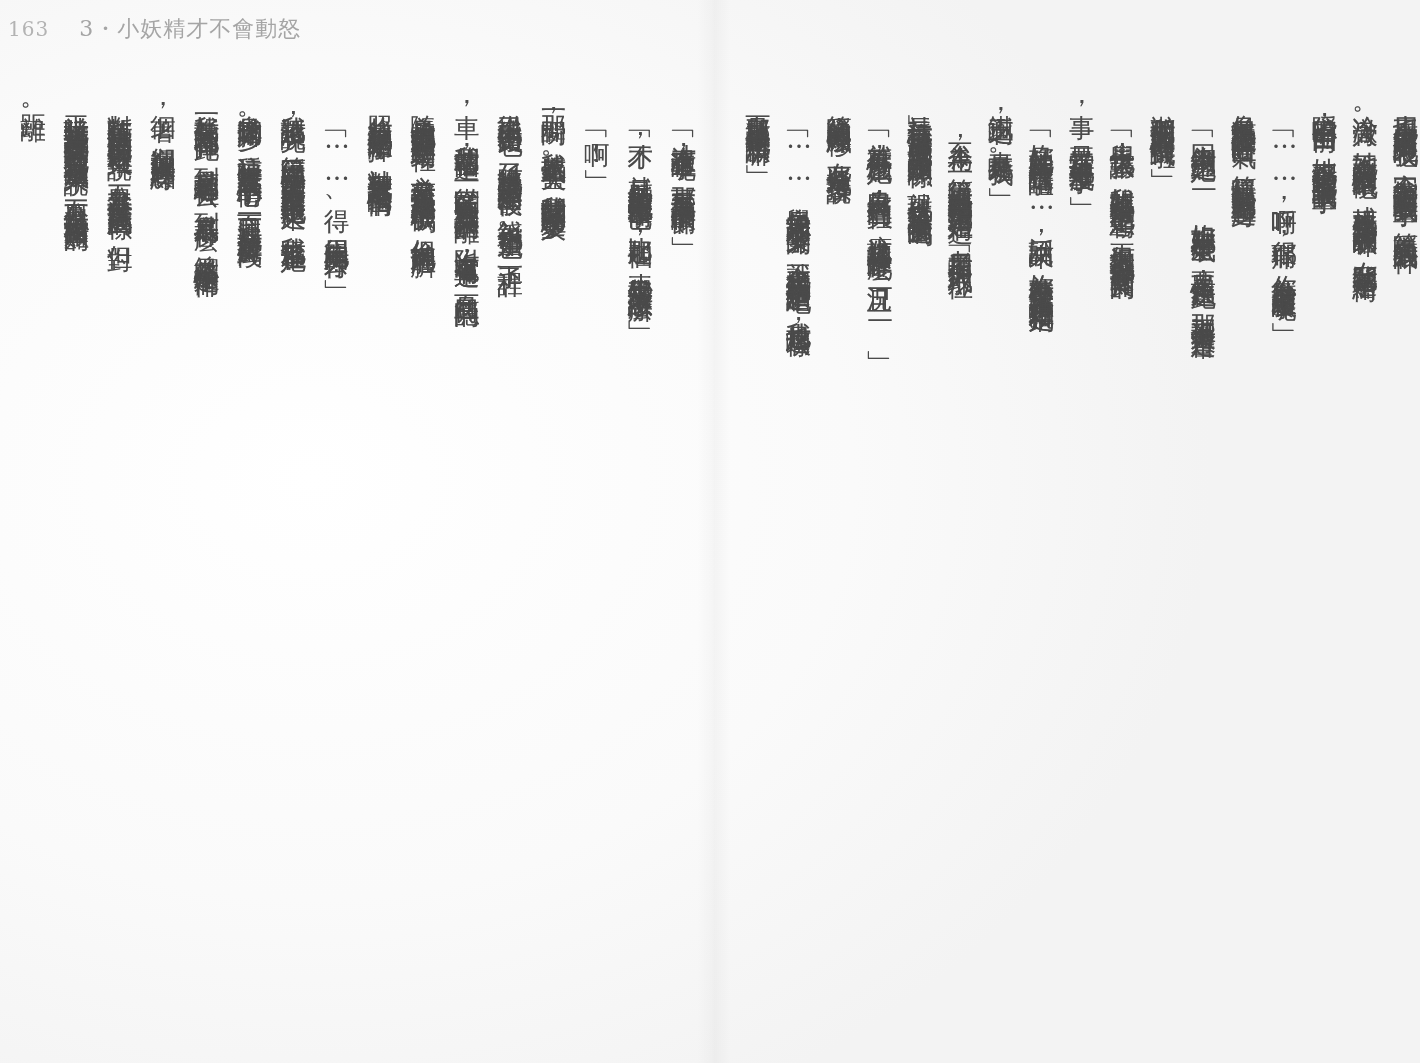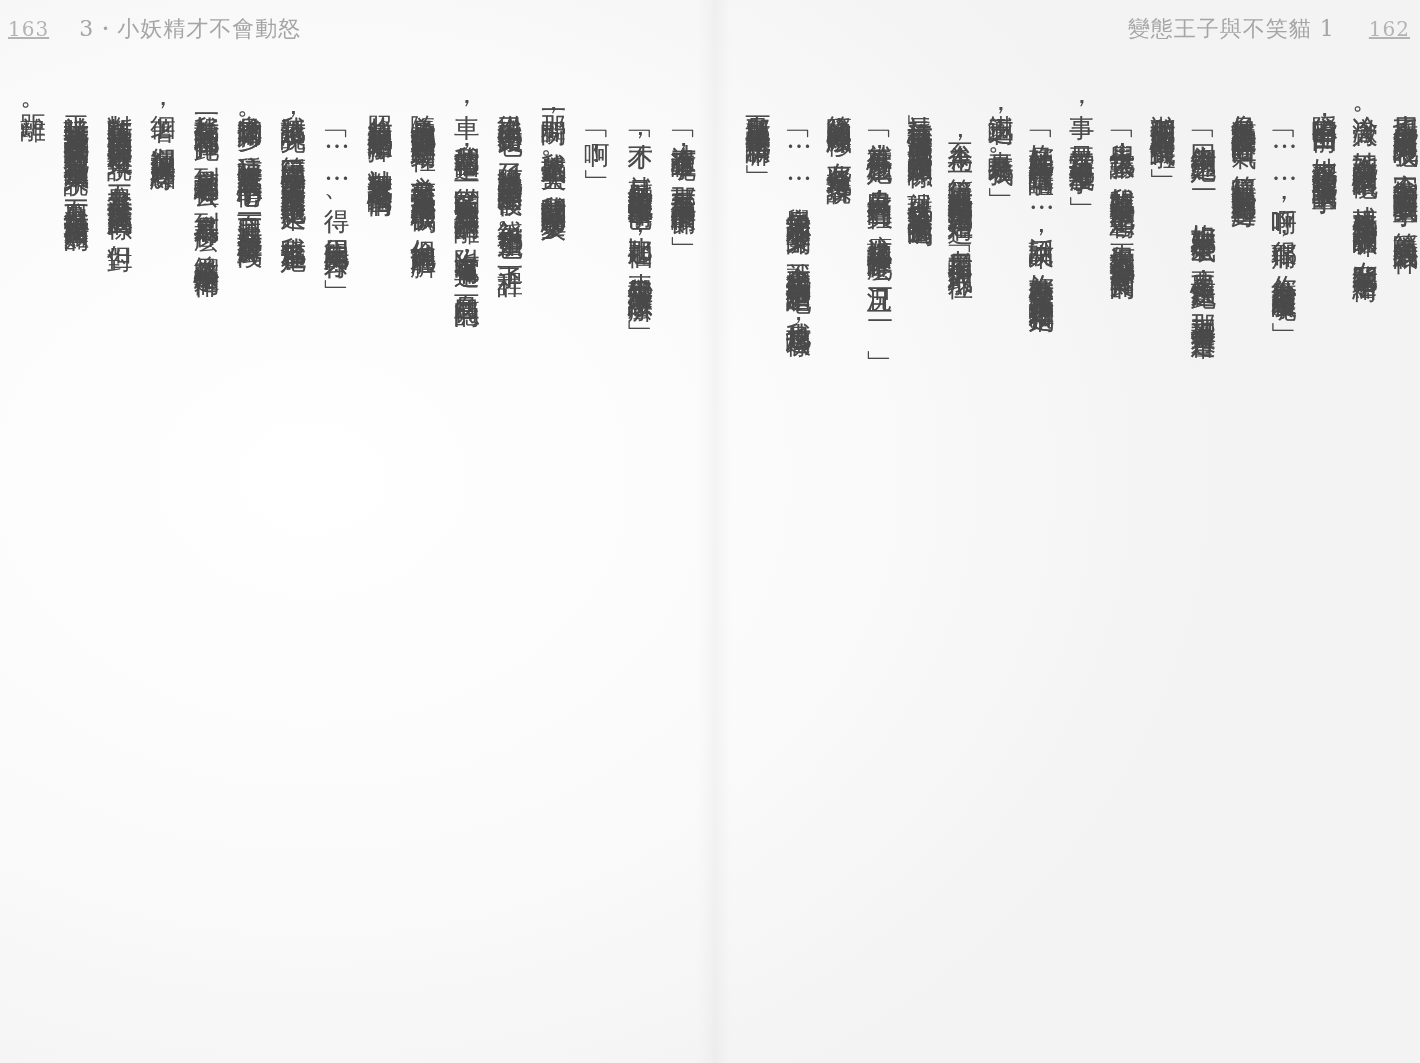--- a/index.html
+++ b/index.html
@@ -48,21 +48,20 @@
     color: #a9a9a9;
     letter-spacing: 1px;
     white-space: nowrap;
   }
   .runhead.left { left: 8px; }
   .runhead.right { right: 10px; }
   .runhead .folio {
     font-family: "DejaVu Serif", "Liberation Serif", serif;
     font-size: 20px;
     color: #b3b3b3;
-    text-decoration: underline;
   }
   .runhead .rh-title {
     font-size: 22px;
     color: #a5a5a5;
   }
   .runhead.left .rh-title { margin-left: 30px; }
   .runhead.right .folio { margin-left: 34px; }
 
   
   .page {
@@ -102,24 +101,20 @@
 
 <div id="spread">
 
   <div class="gutter"></div>
 
   <div class="runhead left">
     <span class="folio">163</span>
     <span class="rh-title">3・小妖精才不會動怒</span>
   </div>
 
-  <div class="runhead right">
-    <span class="rh-title">變態王子與不笑貓 1</span>
-    <span class="folio">162</span>
-  </div>
 
   <div class="page" id="page-left">
       <div class="col indent">「才沒有這種事呢，那可是最重要的一個環節啊。」</div>
       <div class="col indent">「才不，就只是無所謂的雞毛蒜皮小事而已。比起那個，小豆學姐那邊又該怎麼辦？」</div>
       <div class="col indent">「啊！」</div>
       <div class="col">那一瞬間，我感覺血氣盡失。我們離開鬧區已經過多久了？</div>
       <div class="col">從司機手中搶回錢包，付了跳錶機螢幕上顯示的金額後，錢包也空空如也了。下了計程</div>
       <div class="col">車，我們站在國道上，從鬧區往西直走約莫五公里的距離。附近沒有電車通過，而且筒隱的</div>
       <div class="col">隨身物品也都還丟在那間遊樂場裡。之前我是有輸入過小豆梓的手機號碼，但偷拍她的肚臍</div>
       <div class="col">照片後就被她硬是刪除掉了。神對我果然還是毫不留情啊。</div>

